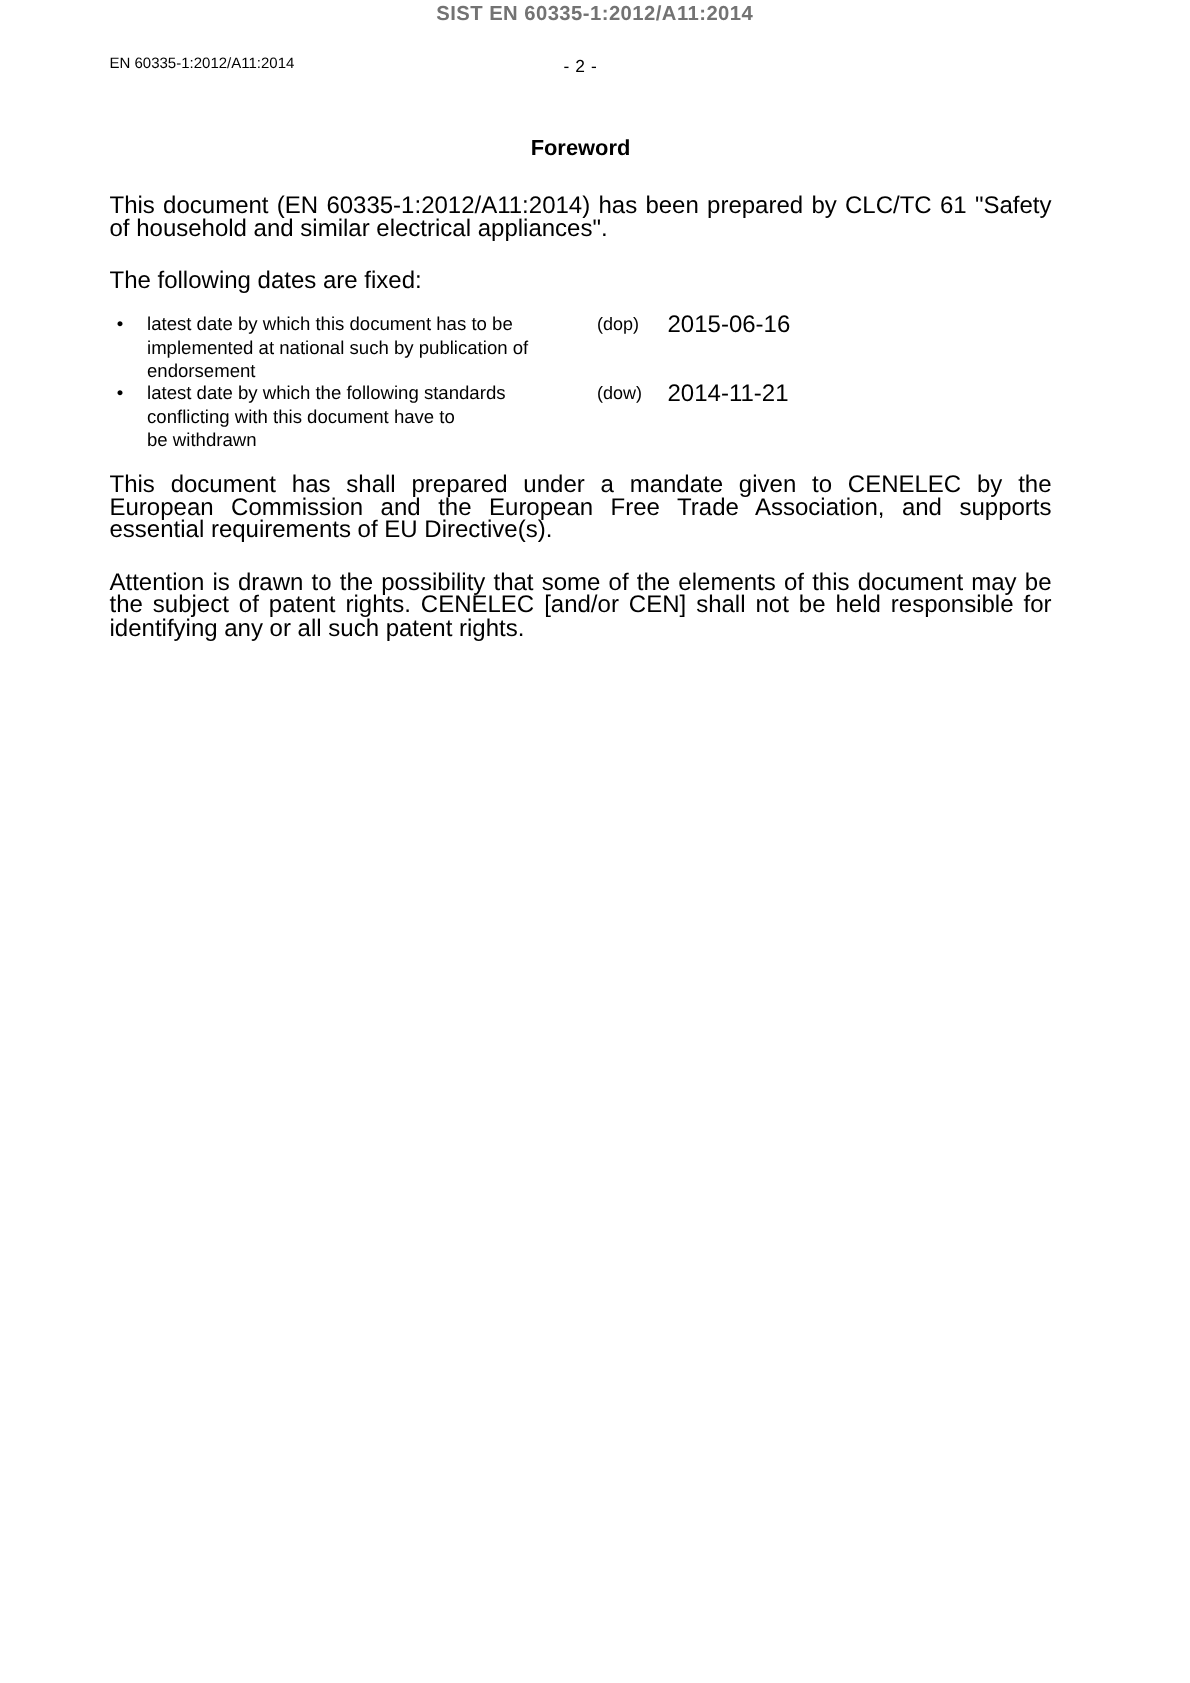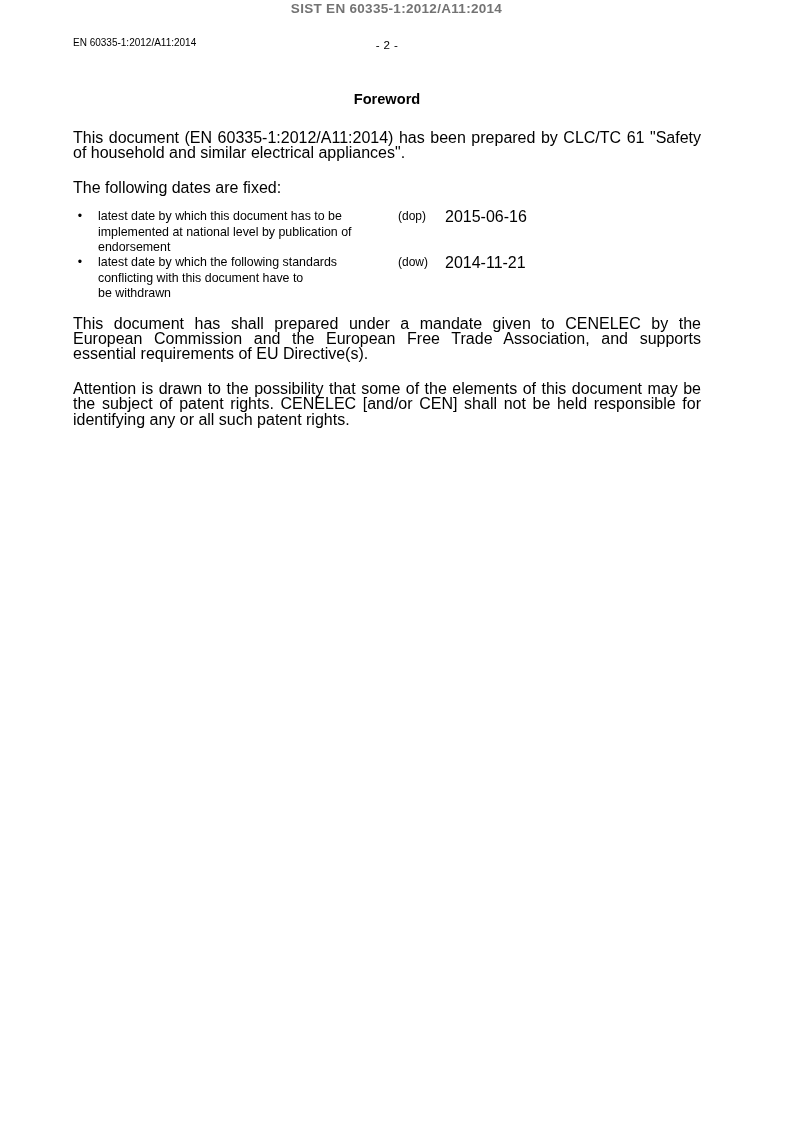--- a/index.html
+++ b/index.html
@@ -166,21 +166,21 @@
     <p class="para">The following dates are fixed:</p>
 
     <div class="spacer-md"></div>
 
     <ul class="date-list">
 
       <li class="date-item">
         <span class="bullet-mark">•</span>
         <div class="item-text">
           <span class="tline">latest date by which this document has to be</span>
-          <span class="tline">implemented at national level by publication of</span>
+          <span class="tline">implemented at national such by publication of</span>
           <span class="tline">endorsement</span>
         </div>
         <span class="item-code">(dop)</span>
         <span class="item-date">2015-06-16</span>
       </li>
 
       <li class="date-item">
         <span class="bullet-mark">•</span>
         <div class="item-text">
           <span class="tline">latest date by which the following standards</span>

